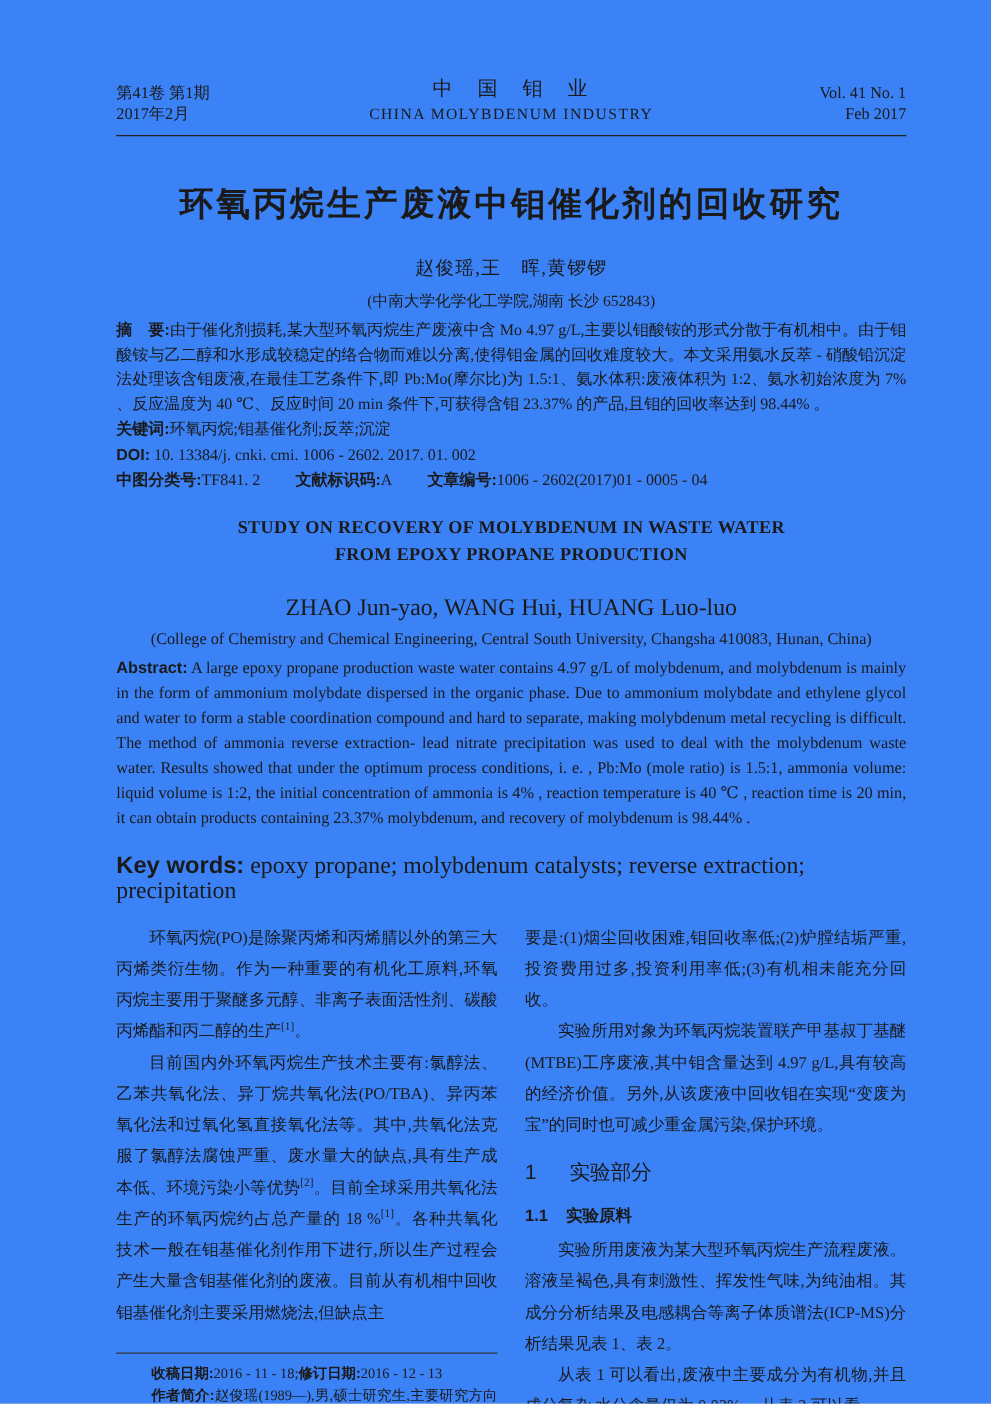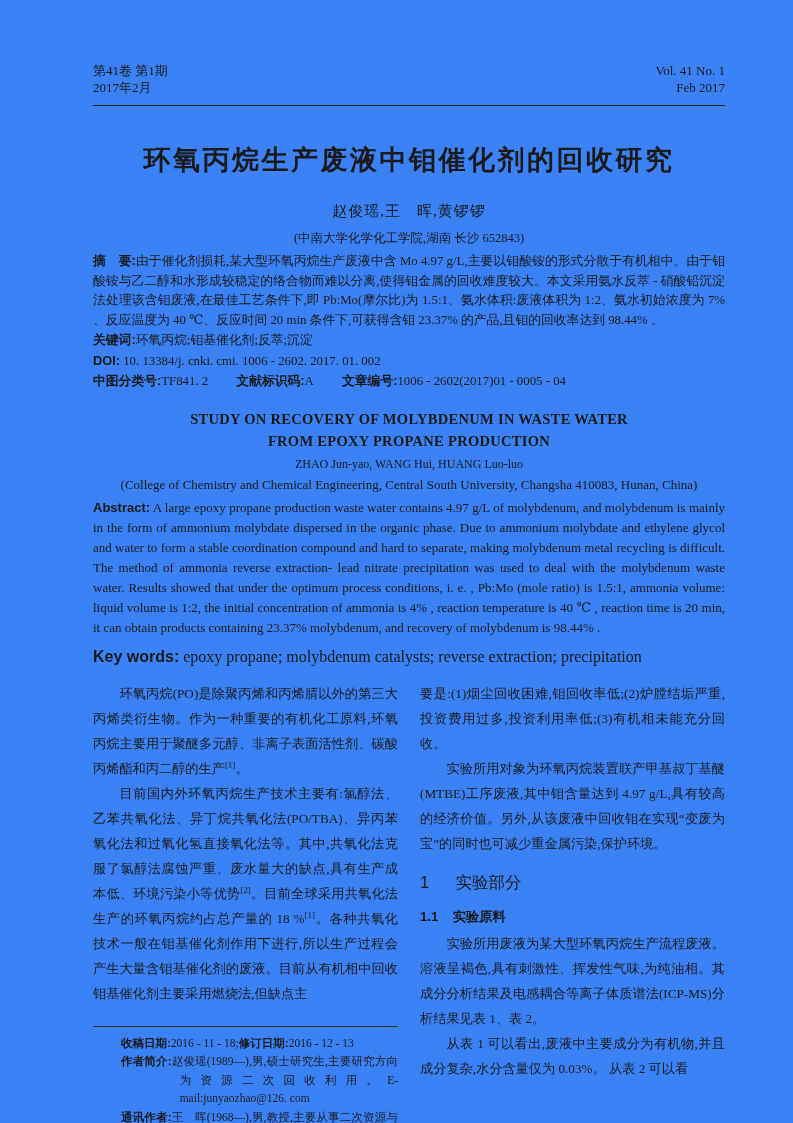--- a/index.html
+++ b/index.html
@@ -22,24 +22,24 @@
   .authors-cn{margin-top:24px;text-align:center;font-size:15px;letter-spacing:1px;}
   .affil-cn{margin-top:9px;text-align:center;font-size:12.5px;}
   
   .meta-block{margin-top:4px;font-size:12.8px;line-height:19.5px;text-align:justify;}
   .meta-block p{margin:0;}
   .lbl{font-weight:bold;font-family:"Liberation Sans","DejaVu Sans",sans-serif;}
   .meta-row span.gap{display:inline-block;width:2.2em;}
   
   .en-block{margin-top:16px;text-align:center;}
   .en-title{font-size:14.5px;font-weight:bold;line-height:22px;letter-spacing:.3px;}
-  .en-authors{font-size:12px;margin-top:5px;}
+  .en-authors{font-size:19px;margin-top:21px;}
   .en-affil{font-size:13px;margin-top:5px;}
   .en-abstract{margin-top:5px;text-align:justify;font-size:13px;line-height:20px;}
-  .en-keywords{text-align:left;font-size:16px;line-height:20px;margin-top:9px;}
+  .en-keywords{text-align:left;font-size:19px;line-height:20px;margin-top:19px;}
   
   .cols{display:flex;gap:22px;margin-top:14px;}
   .col{flex:1;min-width:0;font-size:13.2px;line-height:25px;text-align:justify;}
   .col p{margin:0;text-indent:2em;}
   .col p.cont{text-indent:0;}
   sup{font-size:9px;line-height:0;}
   .sec-h1{font-family:"Liberation Sans","DejaVu Sans",sans-serif;font-size:16.5px;
           margin:14px 0 9px 0;text-indent:0;}
   .sec-h1 .num{margin-right:1.6em;}
   .sec-h2{font-family:"Liberation Sans","DejaVu Sans",sans-serif;font-weight:bold;
@@ -52,20 +52,24 @@
 </style>
 </head>
 <body>
 
 <div class="page">
 
   <div class="hdr">
     <div class="hdr-left">
       <div>第41卷 第1期</div>
       <div>2017年2月</div>
+    </div>
+    <div class="hdr-center">
+      <div class="cn">中　国　钼　业</div>
+      <div class="en">CHINA MOLYBDENUM INDUSTRY</div>
     </div>
     <div class="hdr-right">
       <div>Vol. 41 No. 1</div>
       <div>Feb 2017</div>
     </div>
   </div>
 
   <h1 class="title-cn" style="margin-bottom:0;">环氧丙烷生产废液中钼催化剂的回收研究</h1>
   <div class="authors-cn">赵俊瑶,王　晖,黄锣锣</div>
   <div class="affil-cn">(中南大学化学化工学院,湖南 长沙 652843)</div>

